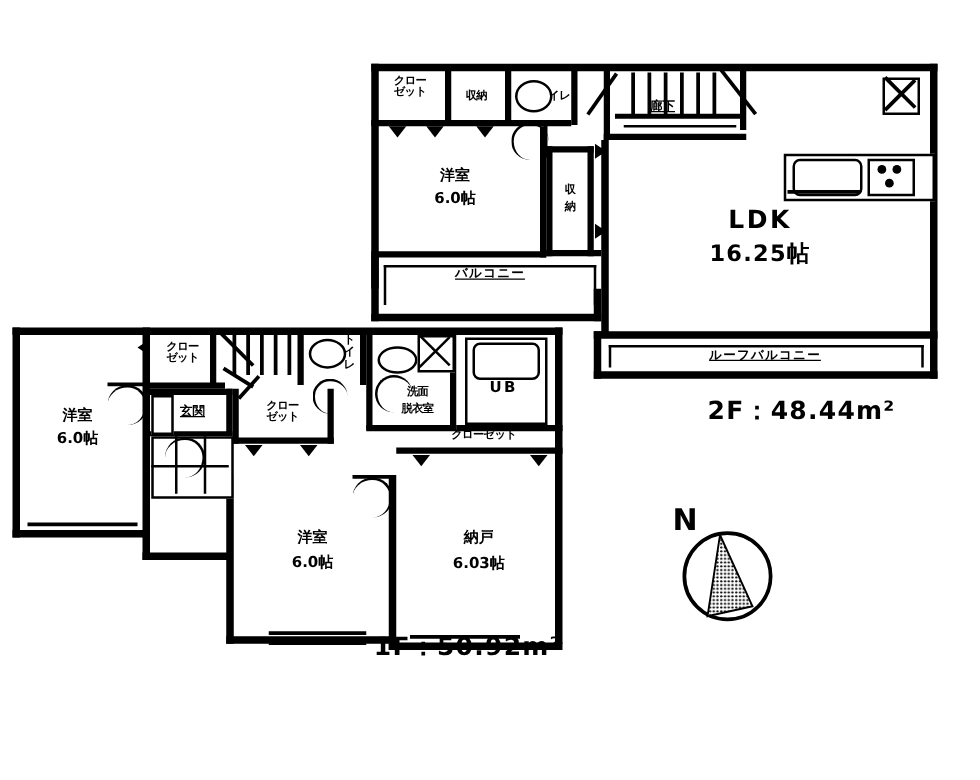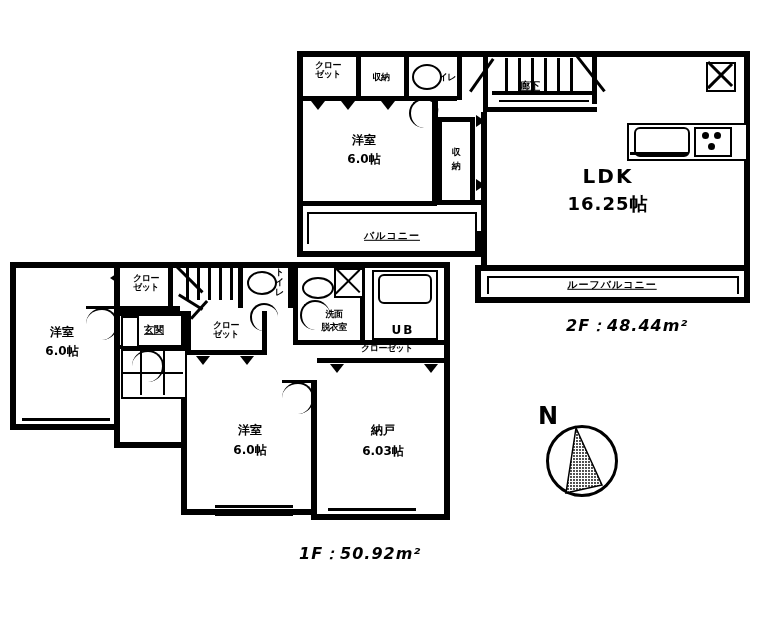--- a/index.html
+++ b/index.html
@@ -24,21 +24,21 @@
     text-align:center;
     line-height:1.04;
     letter-spacing:0px;
   }
   .lbl.c{transform:translate(-50%,-50%);}
   .tiny{font-size:9px;letter-spacing:-0.5px;}
   .small{font-size:10px;text-decoration:underline;}
   .mid{font-size:12px;}
   .big{font-size:18px;letter-spacing:1px;}
   .huge{font-size:20px;letter-spacing:2px;}
-  .area{font-size:16px;font-weight:bold;letter-spacing:1px;font-style:italic;}
+  .area{font-size:20px;font-weight:bold;letter-spacing:1px;}
 
   .two{line-height:1.0;}
 
   
   .arc{position:absolute;border:2px solid #000;border-radius:50%;background:transparent;}
   .arc-tl{border-right:none;border-bottom:none;}
   .arc-tr{border-left:none;border-bottom:none;}
 
   
   .tri-d{position:absolute;width:0;height:0;border-left:7px solid transparent;border-right:7px solid transparent;border-top:9px solid #000;}
@@ -122,21 +122,21 @@
     <div class="wall" style="left:437px;top:117px;width:38px;height:5px;"></div>
     <div class="wall" style="left:437px;top:200px;width:44px;height:5px;"></div>
     <div class="lbl tiny c" style="left:456px;top:153px;">収</div>
     <div class="lbl tiny c" style="left:456px;top:167px;">納</div>
     <div class="tri-r" style="left:476px;top:115px;"></div>
     <div class="tri-r" style="left:476px;top:179px;"></div>
 
     <div class="thin" style="left:307px;top:212px;width:170px;height:2px;"></div>
     <div class="thin" style="left:307px;top:212px;width:2px;height:32px;"></div>
     <div class="thin" style="left:475px;top:212px;width:2px;height:32px;"></div>
-    <div class="lbl small c" style="left:392px;top:236px;letter-spacing:1px;">バルコニー</div>
+    <div class="lbl small c" style="left:392px;top:220px;letter-spacing:1px;">バルコニー</div>
 
     <div class="wall" style="left:481px;top:112px;width:6px;height:155px;"></div>
     <div class="lbl huge c" style="left:608px;top:176px;">LDK</div>
     <div class="lbl big c" style="left:608px;top:204px;">16.25帖</div>
 
     <div class="fx" style="left:627px;top:123px;width:117px;height:34px;"></div>
     <div class="fx rnd" style="left:634px;top:127px;width:52px;height:26px;"></div>
     <div class="fx" style="left:694px;top:127px;width:34px;height:26px;"></div>
     <div class="thin" style="left:702px;top:132px;width:7px;height:7px;border-radius:50%;"></div>
     <div class="thin" style="left:714px;top:132px;width:7px;height:7px;border-radius:50%;"></div>
@@ -205,21 +205,21 @@
     <div class="lbl tiny c" style="left:334px;top:315px;">洗面</div>
     <div class="lbl tiny c" style="left:334px;top:328px;">脱衣室</div>
     <div class="arc arc-tl" style="left:300px;top:300px;width:28px;height:28px;"></div>
     <div class="fx" style="left:334px;top:268px;width:26px;height:26px;border-width:2px;"></div>
     <div class="thin" style="left:335px;top:269px;width:2px;height:34px;transform:rotate(-45deg);transform-origin:top left;"></div>
     <div class="thin" style="left:359px;top:269px;width:2px;height:34px;transform:rotate(45deg);transform-origin:top left;"></div>
 
     <div class="wall" style="left:365px;top:340px;width:85px;height:5px;"></div>
     <div class="fx" style="left:372px;top:270px;width:62px;height:66px;"></div>
     <div class="fx rnd" style="left:378px;top:274px;width:50px;height:26px;"></div>
-    <div class="lbl mid c" style="left:403px;top:330px;letter-spacing:2px;">UB</div>
+    <div class="lbl mid c" style="left:403px;top:310px;letter-spacing:2px;">UB</div>
 
     <div class="wall" style="left:120px;top:311px;width:66px;height:5px;"></div>
     <div class="wall" style="left:181px;top:311px;width:5px;height:70px;"></div>
     <div class="wall" style="left:120px;top:345px;width:66px;height:4px;"></div>
     <div class="lbl small c" style="left:154px;top:330px;">玄関</div>
 
     <div class="fx" style="left:121px;top:316px;width:14px;height:28px;"></div>
 
     <div class="fx" style="left:121px;top:349px;width:62px;height:46px;"></div>
     <div class="thin" style="left:140px;top:349px;width:2px;height:46px;"></div>
@@ -246,21 +246,21 @@
     <div class="lbl mid c" style="left:250px;top:450px;">6.0帖</div>
     <div class="arc arc-tr" style="left:282px;top:382px;width:30px;height:30px;"></div>
     <div class="thin" style="left:282px;top:380px;width:30px;height:3px;"></div>
     <div class="thin" style="left:215px;top:513px;width:78px;height:3px;"></div>
     <div class="thin" style="left:215px;top:505px;width:78px;height:3px;"></div>
 
     <div class="lbl mid c" style="left:383px;top:430px;">納戸</div>
     <div class="lbl mid c" style="left:383px;top:451px;">6.03帖</div>
     <div class="thin" style="left:328px;top:508px;width:88px;height:3px;"></div>
 
-    <div class="lbl area" style="left:299px;top:546px;">1F：50.92m²</div>
+    <div class="lbl area" style="left:299px;top:507px;">1F：50.92m²</div>
   </div>
 
   <div class="compass" style="left:546px;top:425px;width:72px;height:72px;">
     <div class="circ"></div>
     <svg class="needle" width="72" height="72" viewBox="0 0 72 72" style="left:0;top:0;">
       <defs>
         <pattern id="stipple" width="3" height="3" patternUnits="userSpaceOnUse">
           <rect width="3" height="3" fill="#fff"></rect>
           <circle cx="1" cy="1" r="0.9" fill="#000"></circle>
         </pattern>

